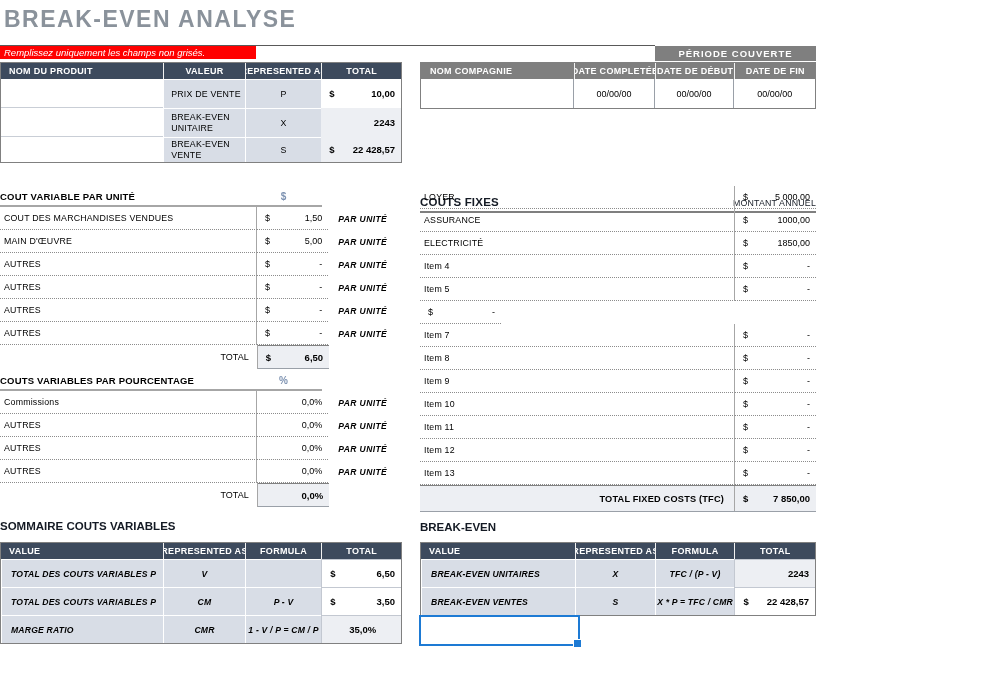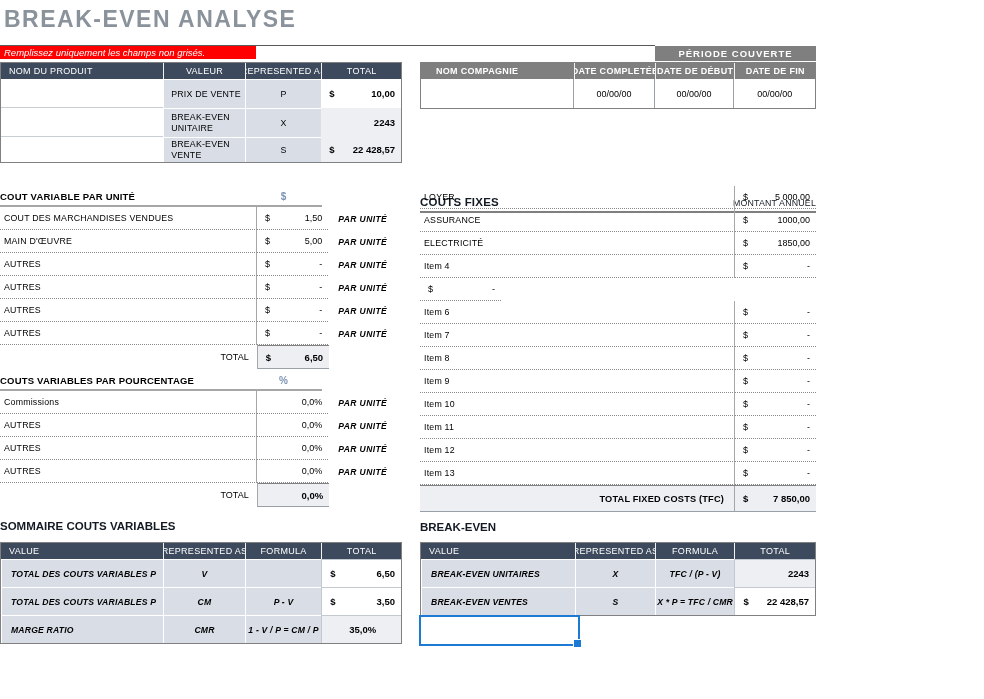--- a/index.html
+++ b/index.html
@@ -11,27 +11,27 @@
   
   .w163{width:163px}.w82{width:82px}.w77{width:77px}.w80{width:80px}
   .w154{width:154px}.w81{width:81px}.w155{width:155px}.w315{width:315px}
   .w245{width:282px}
   
   .page-title{font-size:23px;font-weight:bold;letter-spacing:1.5px;color:#8a929b;}
   .notice{background:#ff0000;color:#fff;font-style:italic;font-size:9.5px;
           display:flex;align-items:center;padding:0 4px;height:13px;}
   .topline{height:1px;background:#595959;}
   
-  .thead .c{background:#3d4a5d;color:#fff;font-weight:normal;font-size:9px;letter-spacing:.3px;
+  .thead .c{background:#3d4a5d;color:#fff;font-weight:bold;font-size:9px;letter-spacing:.3px;
             justify-content:center;border-left:1px solid #f2f2f2;}
   .thead .c:first-child{border-left:none;justify-content:flex-start;padding-left:8px;}
   
   .ghead .c{background:#7f7f7f;color:#fff;font-weight:bold;font-size:9px;letter-spacing:.3px;
             justify-content:center;border-left:1px solid #f2f2f2;}
-  .ghead .c:first-child{border-left:none;justify-content:flex-start;padding-left:15px;}
+  .ghead .c:first-child{border-left:none;justify-content:flex-start;padding-left:9px;}
   .period-band{background:#7f7f7f;color:#fff;font-weight:bold;font-size:9.5px;letter-spacing:1px;
                display:flex;align-items:center;justify-content:center;box-sizing:border-box;}
   .tbl{border:1px solid #808080;box-sizing:border-box;}
   .graycell{background:#d8dde6;border-left:1px solid #fff;border-top:1px solid #fff;
             font-size:8.8px;letter-spacing:.2px;}
   .lightcell{background:#edeff3;}
   .whitecell{background:#ffffff;}
   .money{justify-content:space-between;padding:0 6px 0 8px;font-weight:bold;font-size:9.5px;}
   .money .amt{margin-left:auto;}
   .center{justify-content:center;}
@@ -271,27 +271,27 @@
         </div>
       </div>
     <div class="row li">
         <div class="c w315 lbl">Item 4</div>
         <div class="c w81 val">
           <span>$</span>
           <span class="amt">-</span>
         </div>
       </div>
     <div class="row li">
-        <div class="c w81 val">
-          <span>$</span>
-          <span class="amt">-</span>
-        </div>
-      </div>
-    <div class="row li">
-        <div class="c w315 lbl">Item 6</div>
+        <div class="c w315 lbl">Item 5</div>
+        <div class="c w81 val">
+          <span>$</span>
+          <span class="amt">-</span>
+        </div>
+      </div>
+    <div class="row li">
         <div class="c w81 val">
           <span>$</span>
           <span class="amt">-</span>
         </div>
       </div>
     <div class="row li">
         <div class="c w315 lbl">Item 7</div>
         <div class="c w81 val">
           <span>$</span>
           <span class="amt">-</span>

